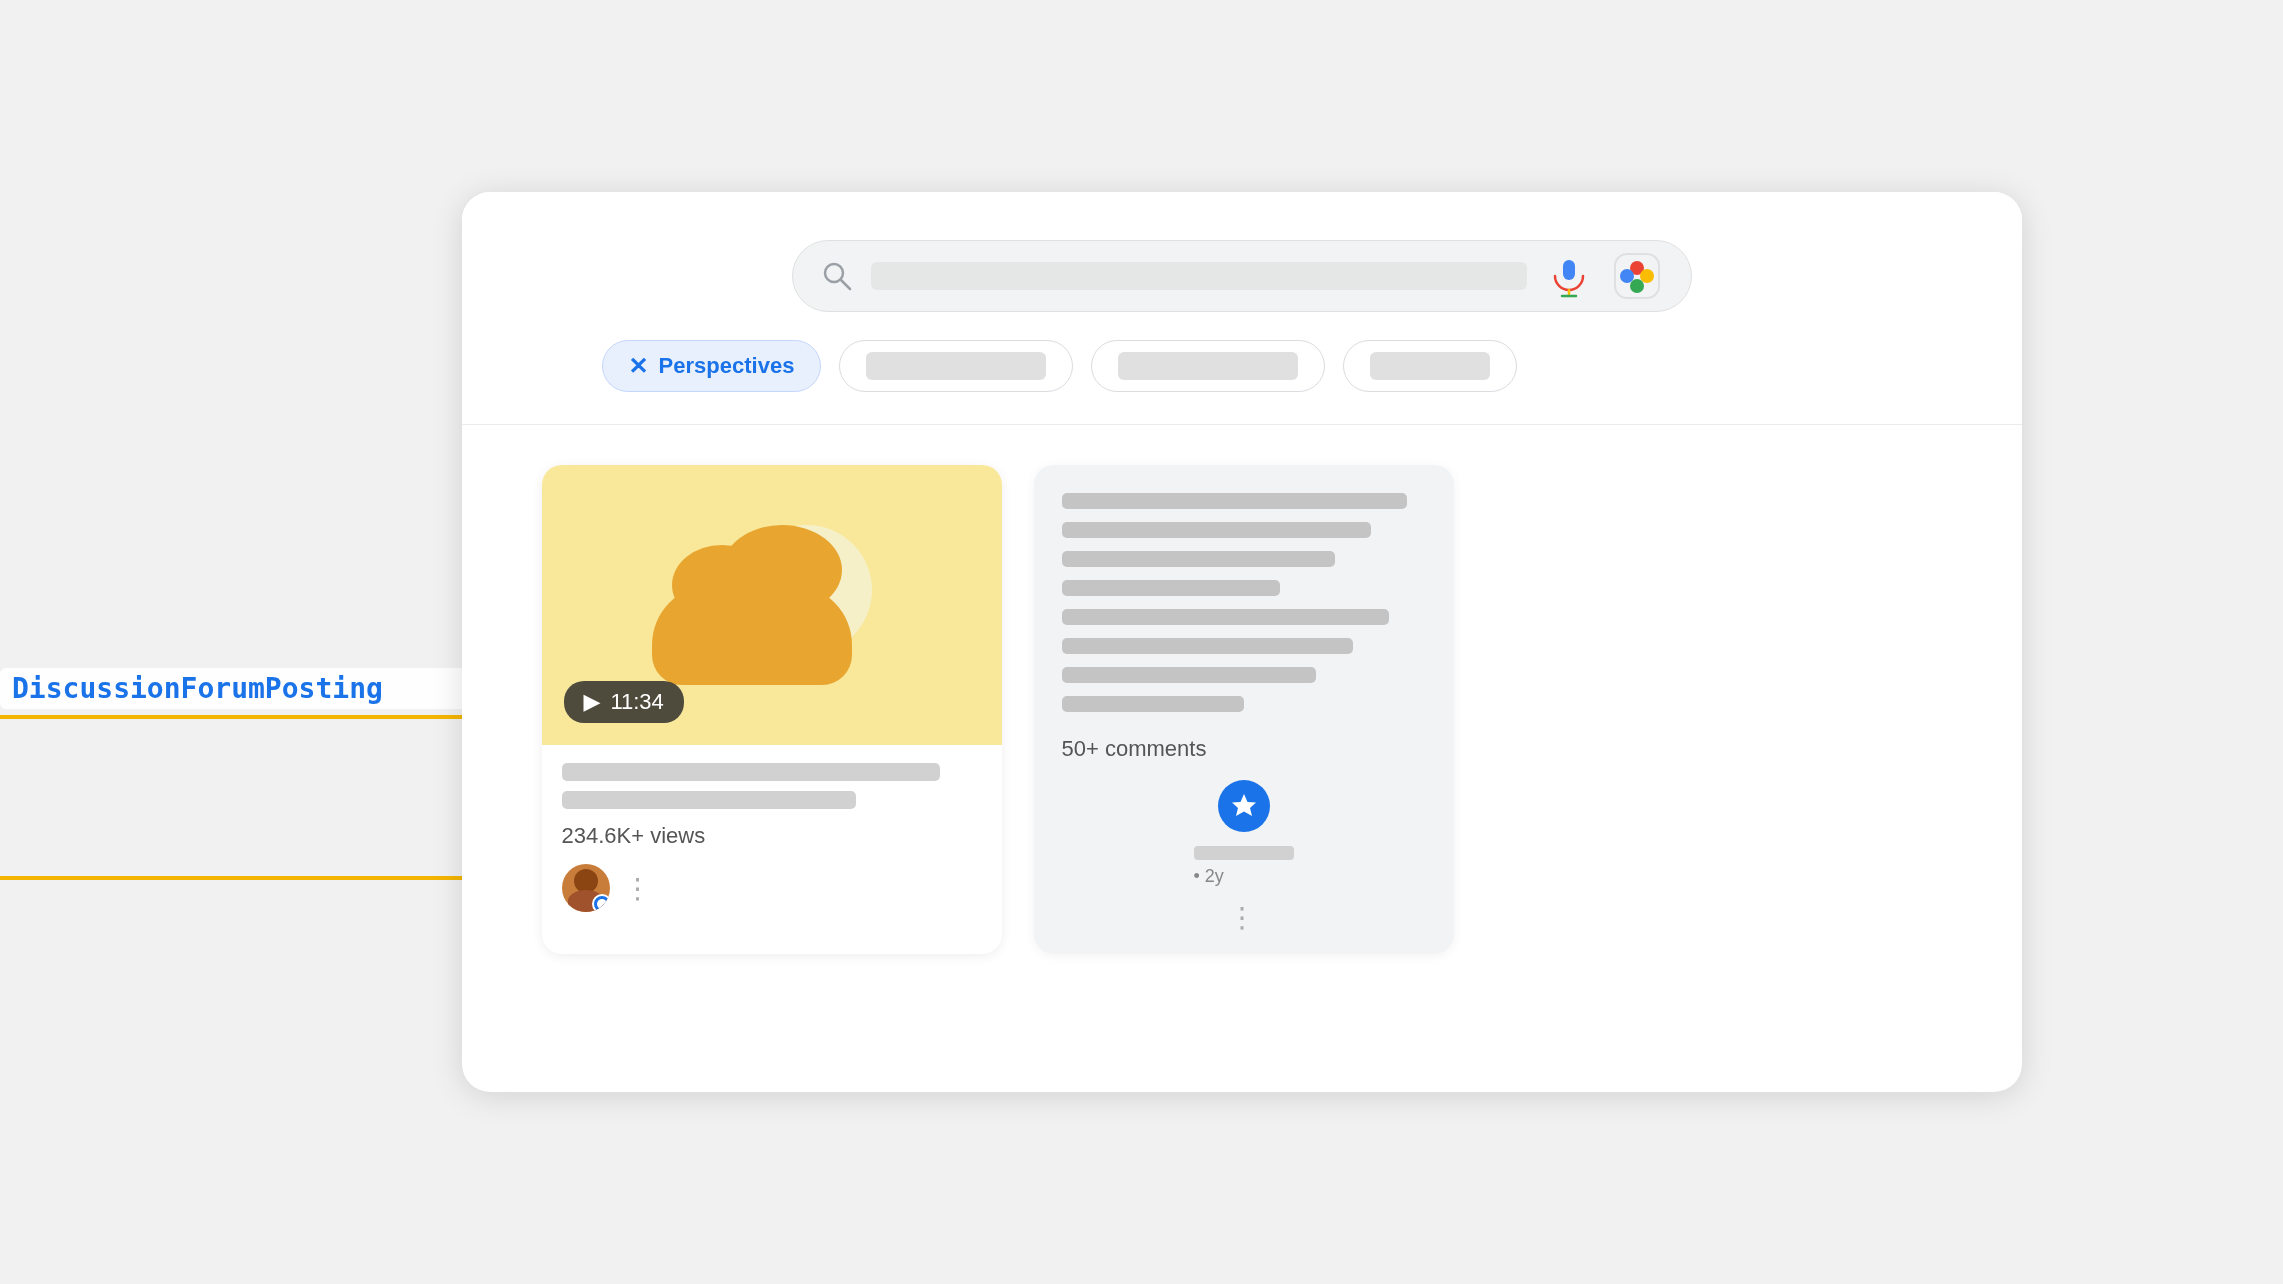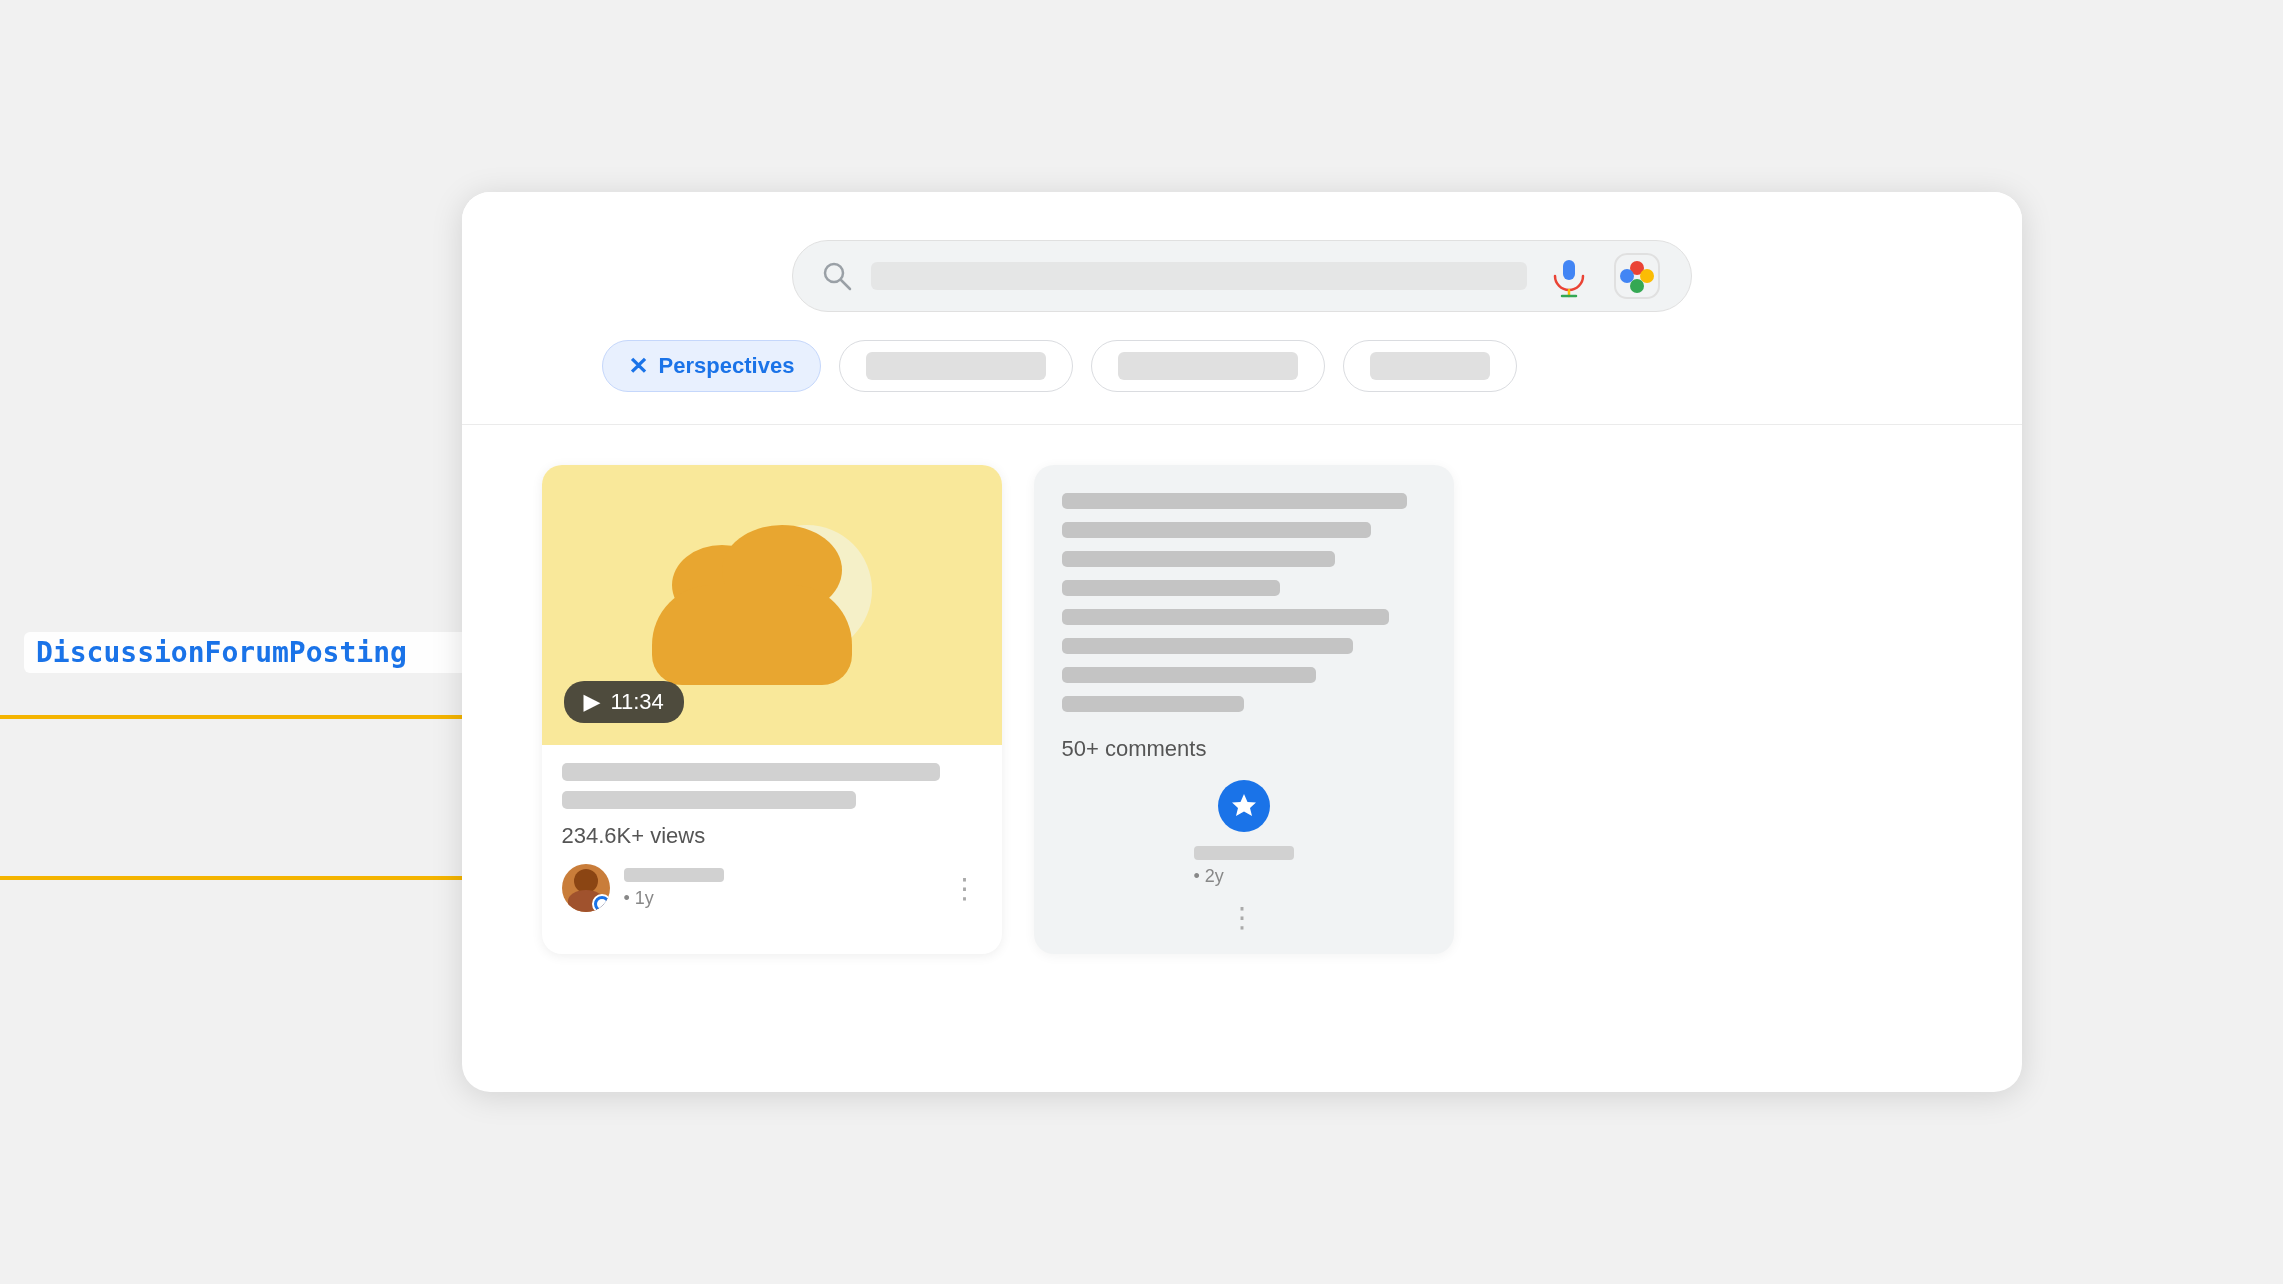--- a/index.html
+++ b/index.html
@@ -403,23 +403,22 @@
 
     .annotation-line {
       position: absolute;
       left: 0;
       height: 3.5px;
       background: #f4b400;
     }
 
     
     .label-discussion {
-      top: 632px;
+      top: 668px;
       width: 500px;
-      margin-left: 24px;
     }
     .line-discussion {
       top: 715px;
       width: 1200px;
     }
 
     
     .label-profile {
       top: 828px;
       width: 360px;
@@ -522,24 +521,20 @@
             <div class="avatar">
 
               <div class="avatar-head"></div>
               <div class="avatar-body"></div>
 
               <div class="avatar-badge">
                 <div class="avatar-badge-inner"></div>
               </div>
             </div>
 
-            <div class="footer-text-wrap">
-              <div class="footer-name-bar"></div>
-              <span class="footer-time">• <span>1y</span></span>
-            </div>
 
             <div class="footer-dots">⋮</div>
           </div>
         </div>
       </div>
 
       <div class="article-card">
         <div class="article-lines">
           <div class="article-line l1"></div>
           <div class="article-line l2"></div>

